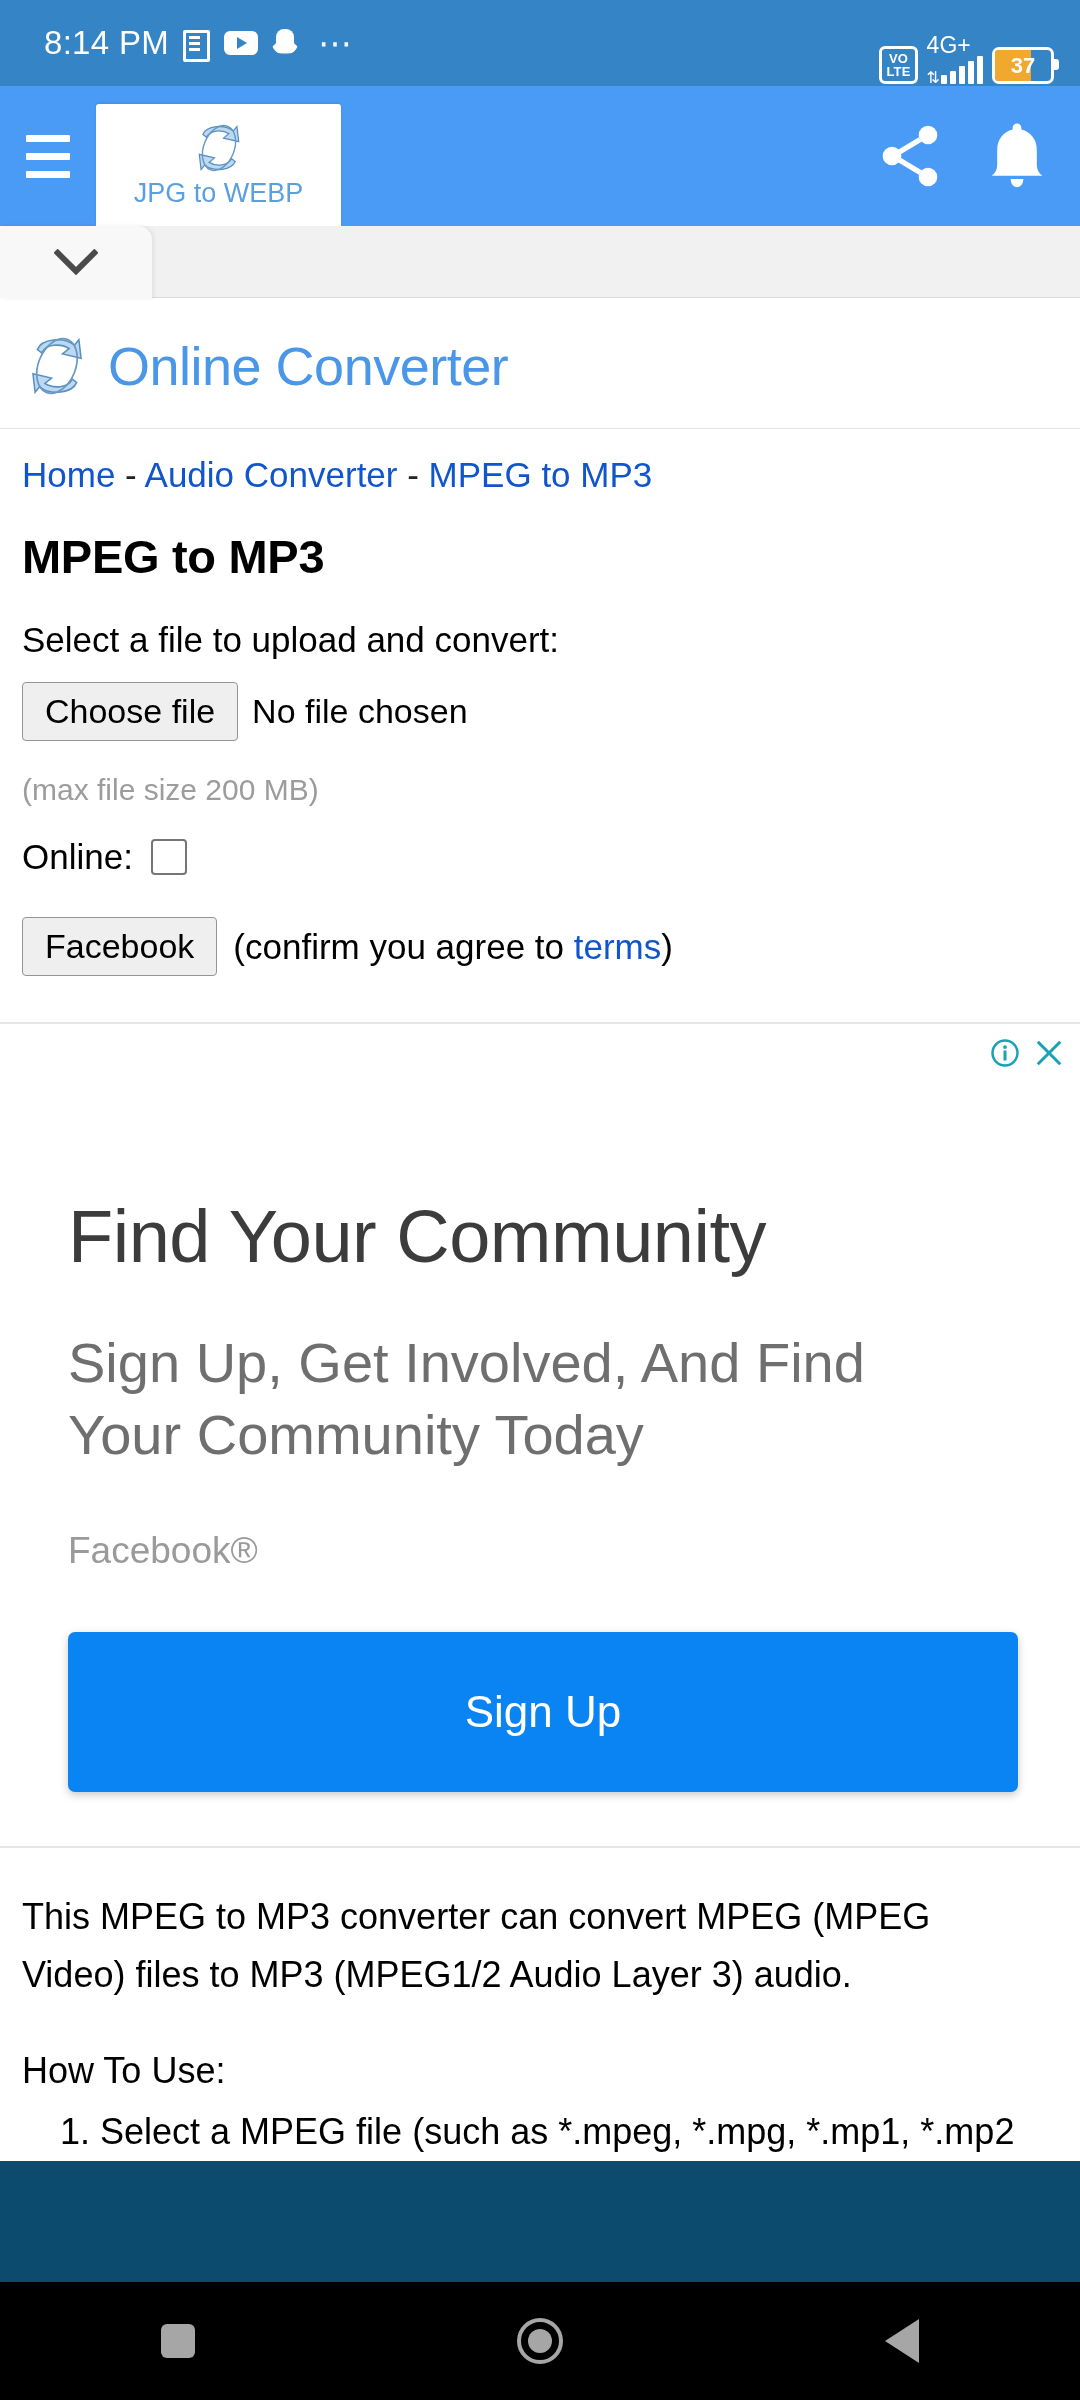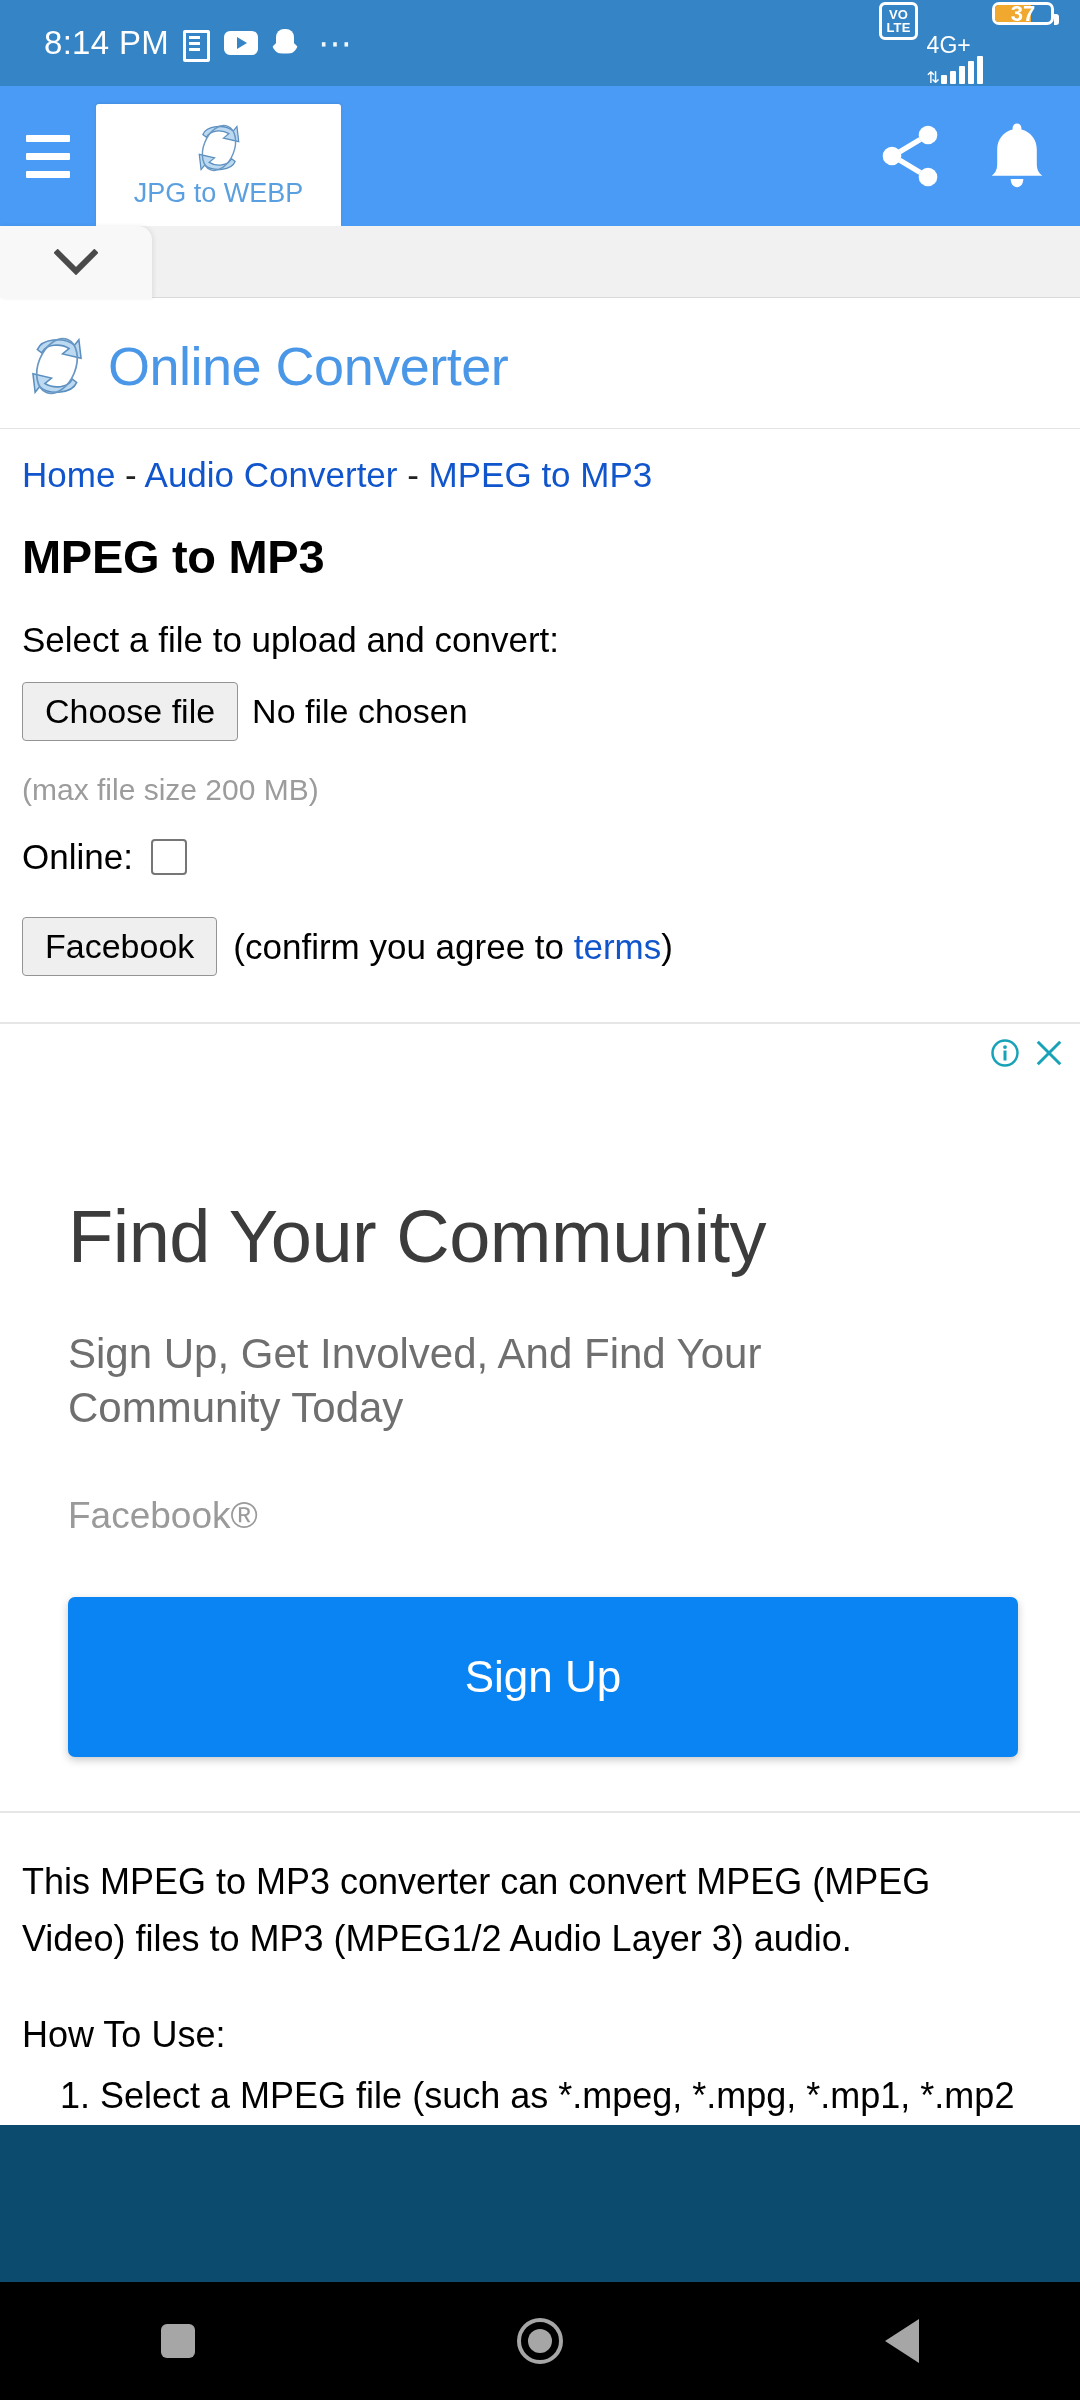--- a/index.html
+++ b/index.html
@@ -39,38 +39,38 @@
     content:""; position:absolute; left:4px; top:0; width:18px; height:23px;
     background:#fff; border-radius:9px 9px 10px 10px;
   }
   .ic-snap::after{
     content:""; position:absolute; left:0; top:14px; width:26px; height:11px;
     background:#fff; border-radius:0 0 13px 13px;
     clip-path: polygon(0% 40%, 18% 0%, 82% 0%, 100% 40%, 88% 100%, 12% 100%);
   }
   .ic-dots { font-size: 34px; line-height: 14px; letter-spacing: 3px; opacity:.95; margin-left:6px; }
 
-  .status-right { display: flex; align-items: flex-start; gap: 9px; }
+  .status-right { display: flex; align-items: flex-end; gap: 9px; }
   .ic-volte {
     border: 3px solid #fff; border-radius: 6px; font-size: 13px; line-height: 13px;
     font-weight: 700; padding: 3px 4px; text-align:center; letter-spacing:.2px;
   }
   .ic-volte div { display:block; }
   .net-wrap { display:flex; align-items:flex-end; gap:4px; }
   .net-4g { font-size: 23px; line-height:22px; font-weight:400;margin-top:32px; }
   .bars { display:flex; align-items:flex-end; gap:3px; height:28px; }
   .bars i { display:block; width:6px; background:#fff; border-radius:1px; }
   .bars i:nth-child(1){height:9px;}
   .bars i:nth-child(2){height:13px;}
   .bars i:nth-child(3){height:18px;}
   .bars i:nth-child(4){height:23px;}
   .bars i:nth-child(5){height:28px;}
   .updn { font-size:16px; line-height:12px; margin-right:1px; }
   .battery {
-    position: relative; width: 62px; height: 23px;
+    position: relative; width: 62px; height: 37px;
     border: 3px solid #fff; border-radius: 7px; display:flex; align-items:center;
   }
   .battery::after{
     content:""; position:absolute; right:-8px; top:9px; width:5px; height:11px;
     background:#fff; border-radius:0 3px 3px 0;
   }
   .battery .fill{
     height:100%; width:64%; background:#f0a92e; border-radius:4px 0 0 4px;
   }
   .battery .pct{
@@ -162,21 +162,21 @@
     border-top: 2px solid #e6e6e6; border-bottom: 2px solid #e6e6e6;
     background:#fff; position:relative; padding: 0 0 54px 0;
   }
   .ad-badges {
     position:absolute; right: 16px; top: 14px; display:flex; align-items:center; gap: 14px;
   }
   .ad-info { width: 30px; height: 30px; }
   .ad-close { width: 30px; height: 30px; }
   .ad-inner { padding: 170px 60px 0 68px; }
   .ad-title { font-size: 74px; color:#3c3c3c; font-weight: 400; letter-spacing:-.5px; }
-  .ad-sub { font-size: 42px; color:#6f6f6f; line-height: 1.28; margin-top: 48px; max-width: 900px;}
+  .ad-sub { font-size: 56px; color:#6f6f6f; line-height: 1.28; margin-top: 48px; max-width: 900px;}
   .ad-advertiser { font-size: 37px; color:#9a9a9a; margin-top: 60px; }
   .ad-cta {
     margin-top: 60px; background:#0b84f3; color:#fff; border:0; border-radius: 7px;
     width: 950px; height: 160px; font-size: 44px;
     font-family: "Liberation Sans", sans-serif;
     box-shadow: 0 3px 8px rgba(0,0,0,.22);
   }
 
   
   .body-text { padding: 40px 40px 0 22px; }

